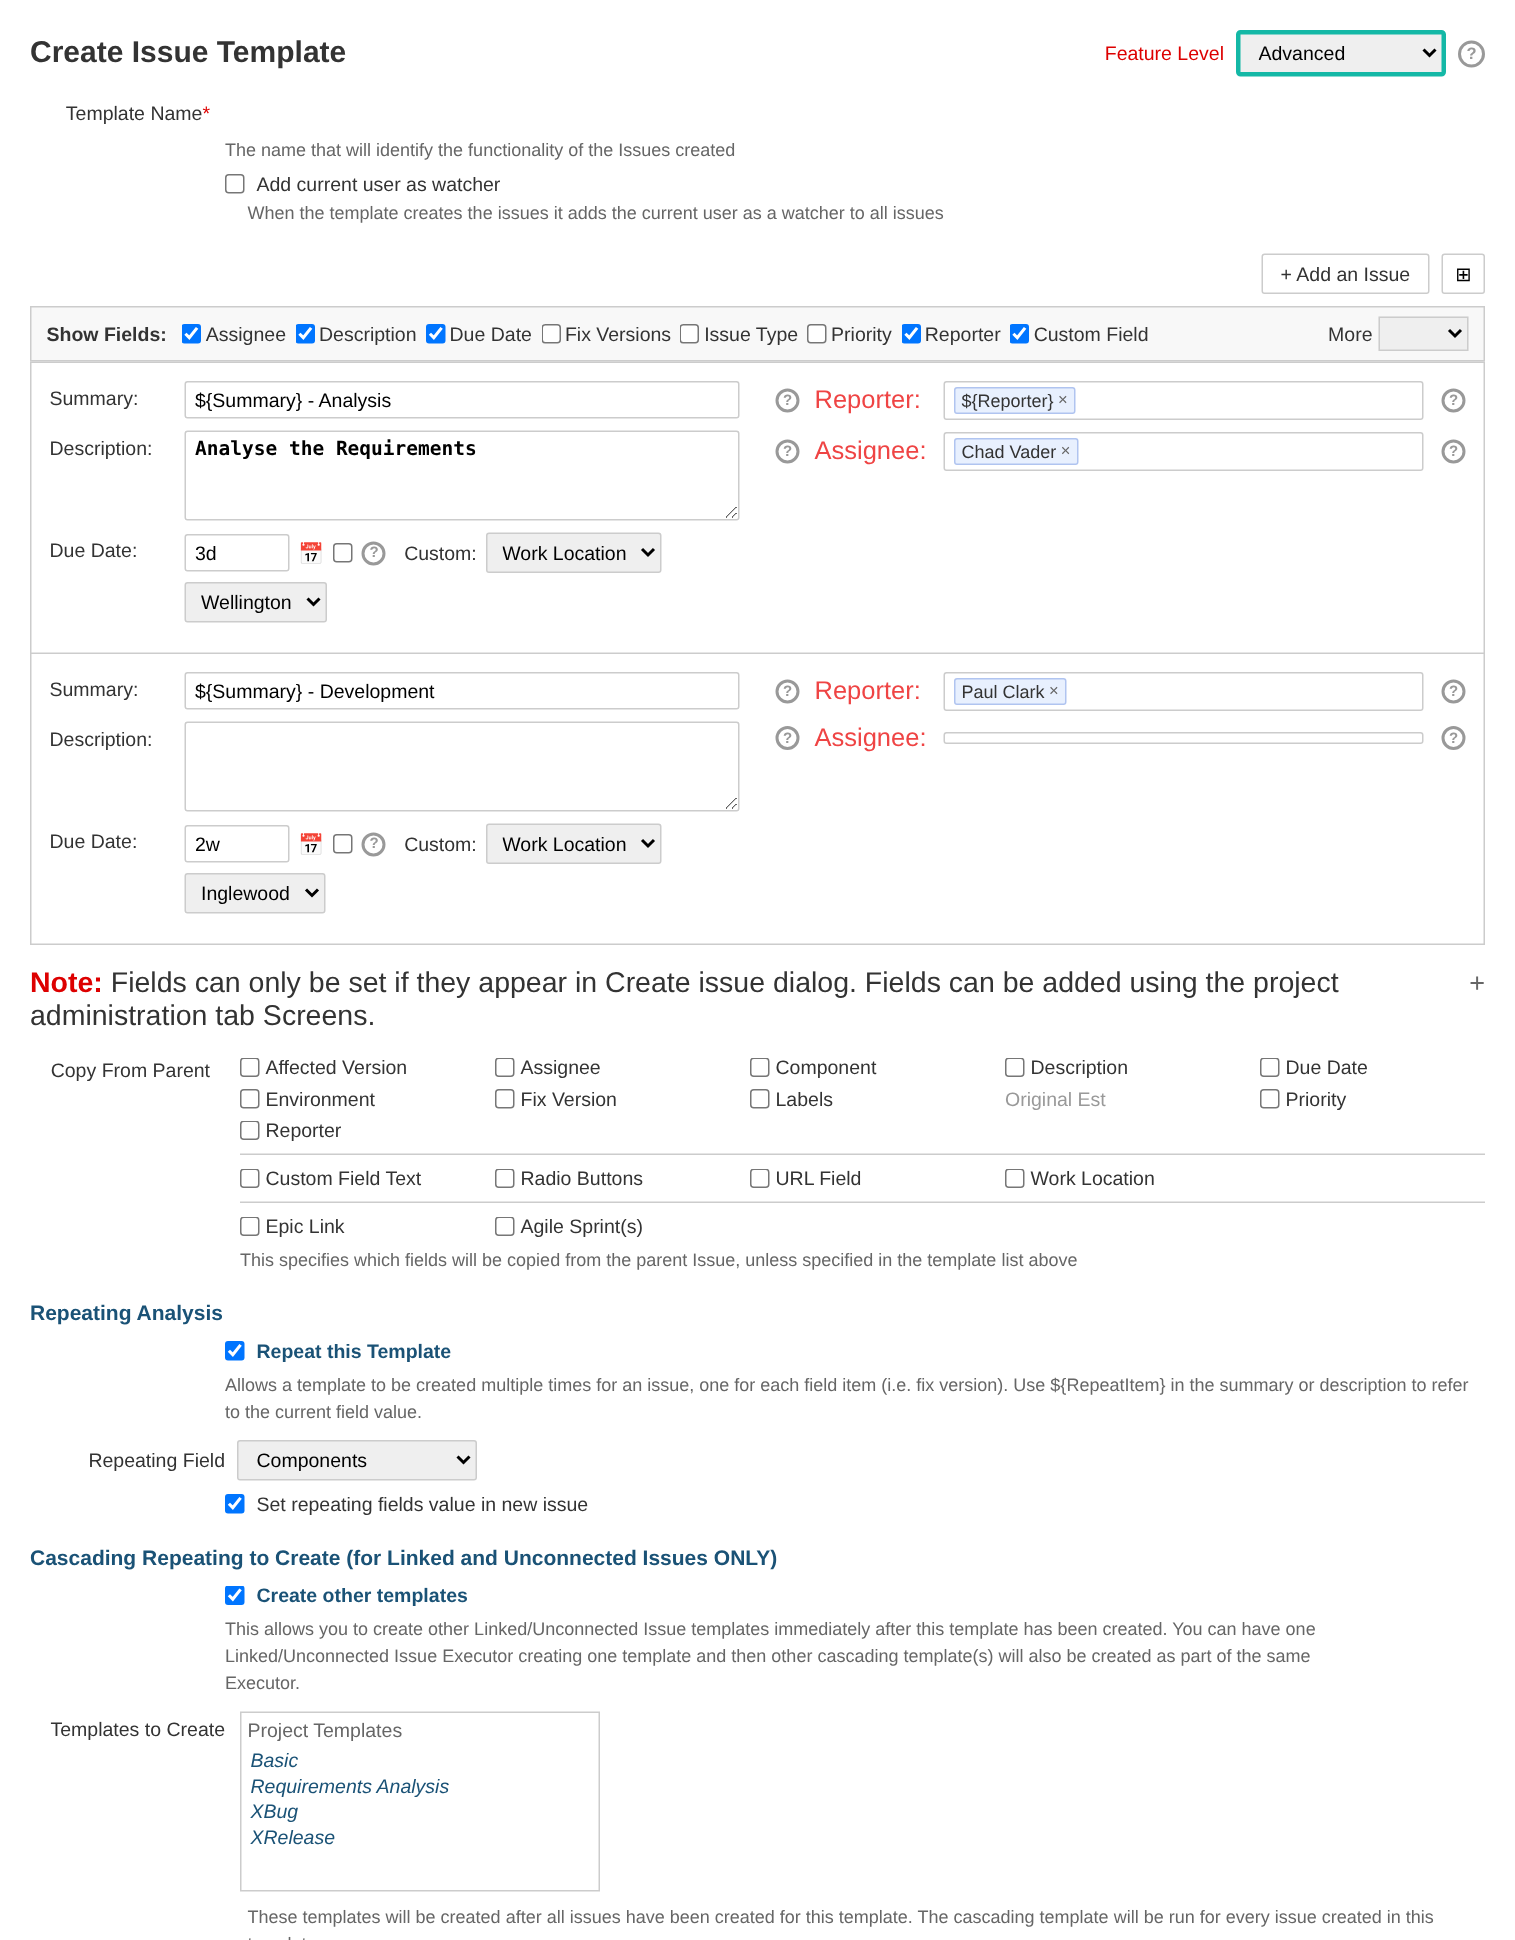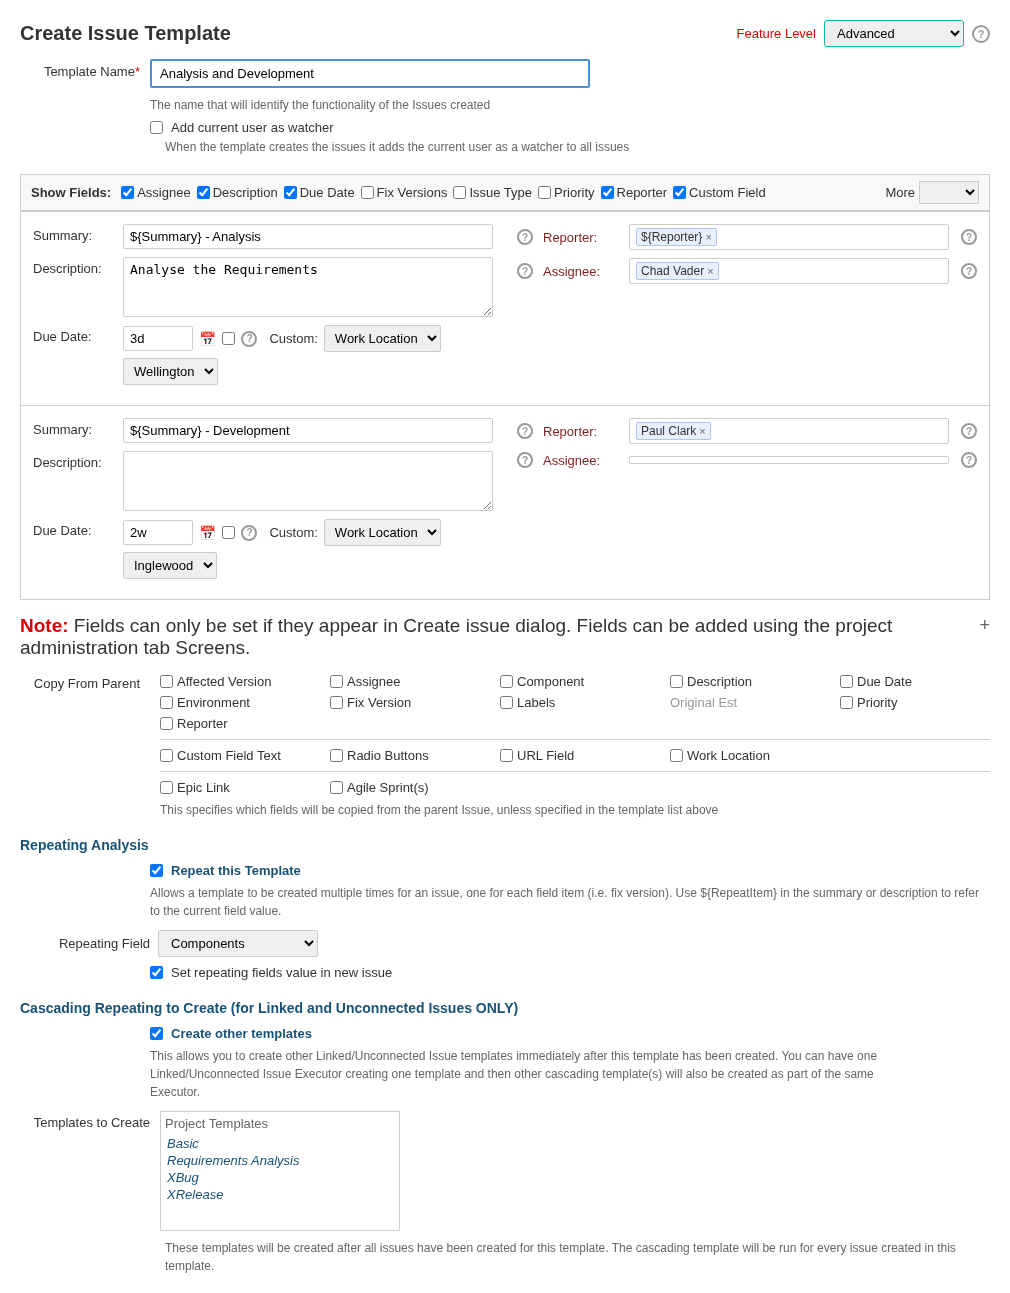--- a/index.html
+++ b/index.html
@@ -4,21 +4,21 @@
   <style>
     * { box-sizing: border-box; margin: 0; padding: 0; }
     body { font-family: Arial, sans-serif; font-size: 13px; color: #333; background: #fff; }
     .page { width: 1010px; min-height: 1293px; padding: 20px; }
     
     
     .page-header { display: flex; align-items: center; justify-content: space-between; margin-bottom: 12px; }
     .page-title { font-size: 20px; font-weight: bold; color: #333; }
     .feature-level { display: flex; align-items: center; gap: 8px; }
     .feature-level-label { color: #d00; font-size: 13px; }
-    .feature-select { padding: 4px 8px; border: 1px solid #14b8a6; border-radius: 3px; font-size: 13px; min-width: 140px; }
+    .feature-select { padding: 4px 8px; border: 3px solid #14b8a6; border-radius: 3px; font-size: 13px; min-width: 140px; }
     .help-icon { width: 18px; height: 18px; border: 2px solid #999; border-radius: 50%; display: inline-flex; align-items: center; justify-content: center; font-size: 11px; color: #999; cursor: pointer; font-weight: bold; }
 
     
     .form-section { margin-bottom: 20px; }
     .form-row { display: flex; align-items: flex-start; margin-bottom: 10px; }
     .form-label { min-width: 130px; text-align: right; padding-right: 10px; padding-top: 5px; color: #333; font-size: 13px; }
     .form-label-required { color: #d00; }
     .template-name-input { width: 440px; padding: 5px 8px; border: 2px solid #4a90d9; border-radius: 2px; font-size: 13px; }
     .hint-text { color: #666; font-size: 12px; margin-left: 130px; margin-bottom: 8px; }
     
@@ -42,30 +42,30 @@
     
     .issue-card { border: 1px solid #ccc; padding: 12px; margin-bottom: 0; }
     .issue-card + .issue-card { border-top: none; }
     .issue-grid { display: grid; grid-template-columns: 1fr 1fr; gap: 24px; }
     .issue-left { }
     .issue-right { }
     
     .field-row { display: flex; align-items: flex-start; margin-bottom: 8px; }
     .field-name { min-width: 90px; font-size: 13px; color: #333; padding-top: 4px; }
     .text-input { width: 100%; padding: 4px 6px; border: 1px solid #ccc; border-radius: 2px; font-size: 13px; }
-    .textarea-input { width: 100%; height: 60px; padding: 4px 6px; border: 1px solid #ccc; border-radius: 2px; font-size: 13px; resize: vertical; }
+    .textarea-input { width: 100%; height: 60px; padding: 4px 6px; border: 1px solid #ccc; border-radius: 2px; font-size: 13px; resize: vertical; font-weight: bold; }
     
     .due-date-row { display: flex; align-items: center; gap: 6px; flex-wrap: wrap; }
     .due-date-input { width: 70px; padding: 4px 6px; border: 1px solid #ccc; border-radius: 2px; font-size: 13px; }
     .icon-btn { background: none; border: none; cursor: pointer; font-size: 14px; color: #666; }
     .custom-label { font-size: 13px; margin-left: 6px; }
     .custom-select { padding: 4px 6px; border: 1px solid #ccc; border-radius: 2px; font-size: 13px; }
     
     .reporter-row { display: flex; align-items: center; gap: 6px; margin-bottom: 8px; }
-    .reporter-label { min-width: 80px; font-size: 13px; color: #7f1d1d; }
+    .reporter-label { min-width: 80px; font-size: 17px; color: #ef4444; }
     .tag-input { display: flex; align-items: center; border: 1px solid #ccc; border-radius: 2px; padding: 3px 6px; background: #fff; min-width: 160px; flex: 1; }
     .tag { background: #e8f0fe; border: 1px solid #b0c4f0; border-radius: 2px; padding: 1px 4px; font-size: 12px; display: flex; align-items: center; gap: 3px; }
     .tag-x { cursor: pointer; color: #666; font-size: 11px; }
     .right-help { margin-left: 6px; flex-shrink: 0; }
 
     
     .note-section { margin: 15px 0; display: flex; align-items: flex-start; justify-content: space-between; }
     .note-text { font-size: 19px; color: #333; }
     .note-keyword { color: #d00; font-weight: bold; }
     .plus-btn { background: none; border: none; cursor: pointer; font-size: 18px; color: #666; margin-left: 10px; flex-shrink: 0; }
@@ -120,30 +120,35 @@
       </select>
       <span class="help-icon">?</span>
     </div>
   </div>
 
   <div class="form-section">
     <div class="form-row">
       <label class="form-label">
         <span>Template Name</span><span class="form-label-required">*</span>
       </label>
-      <input type="text" class="template-name-input" value="Analysis and Development" style="">
     </div>
     <div class="hint-text">The name that will identify the functionality of the Issues created</div>
     <div class="checkbox-row">
       <input type="checkbox" style="">
       <span class="checkbox-label">Add current user as watcher</span>
     </div>
     <div class="watcher-hint">When the template creates the issues it adds the current user as a watcher to all issues</div>
   </div>
 
+  <div class="add-issue-area">
+    <button class="add-issue-btn">
+      <span>+ Add an Issue</span>
+    </button>
+    <button class="settings-btn">⊞</button>
+  </div>
 
   <div class="show-fields-bar">
     <span class="show-fields-label">Show Fields:</span>
     <label class="field-checkbox"><input type="checkbox" checked="" style=""> Assignee</label>
     <label class="field-checkbox"><input type="checkbox" checked="" style=""> Description</label>
     <label class="field-checkbox"><input type="checkbox" checked="" style=""> Due Date</label>
     <label class="field-checkbox"><input type="checkbox" style=""> Fix Versions</label>
     <label class="field-checkbox"><input type="checkbox" style=""> Issue Type</label>
     <label class="field-checkbox"><input type="checkbox" style=""> Priority</label>
     <label class="field-checkbox"><input type="checkbox" checked="" style=""> Reporter</label>

